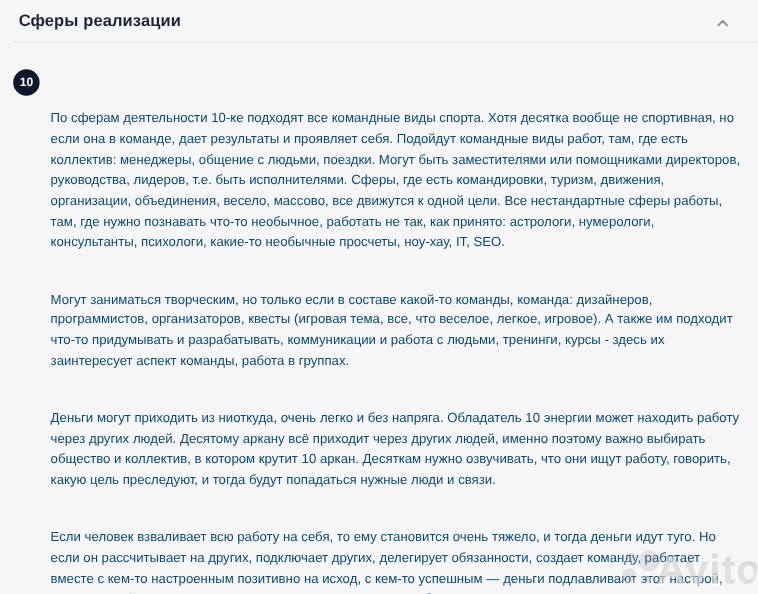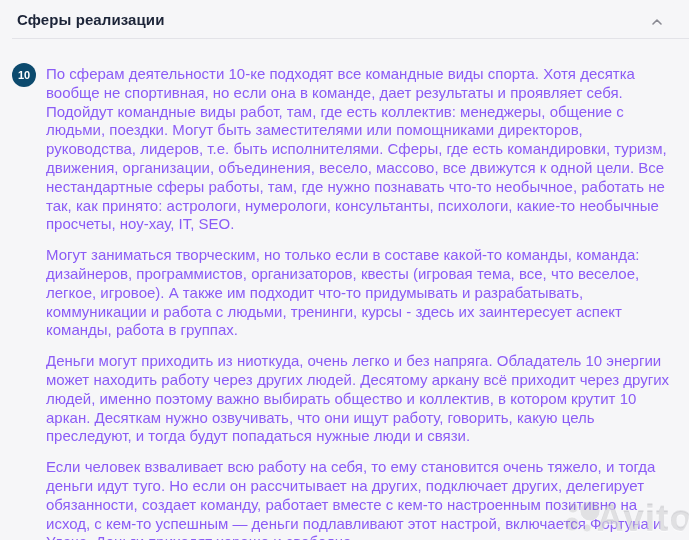--- a/index.html
+++ b/index.html
@@ -45,33 +45,34 @@
     position: relative;
     padding: 26px 14px 0 46px;
   }
   .num-badge {
     position: absolute;
     left: 12px;
     top: 24px;
     width: 24px;
     height: 24px;
     border-radius: 50%;
-    background: #0c4a6e;
+    background: #0f172a;
     color: #ffffff;
     font-size: 11px;
     font-weight: 700;
     display: flex;
     align-items: center;
     justify-content: center;
   }
   .text-block p {
-    font-size: 15px;
+    font-size: 12px;
     line-height: 18.8px;
-    color: #8b5cf6;
+    color: #0c4a6e;
     margin-bottom: 12px;
+    margin-top: 33px;
   }
   .watermark {
     position: absolute;
     right: -4px;
     bottom: -2px;
     display: flex;
     align-items: center;
     pointer-events: none;
     opacity: .85;
   }

